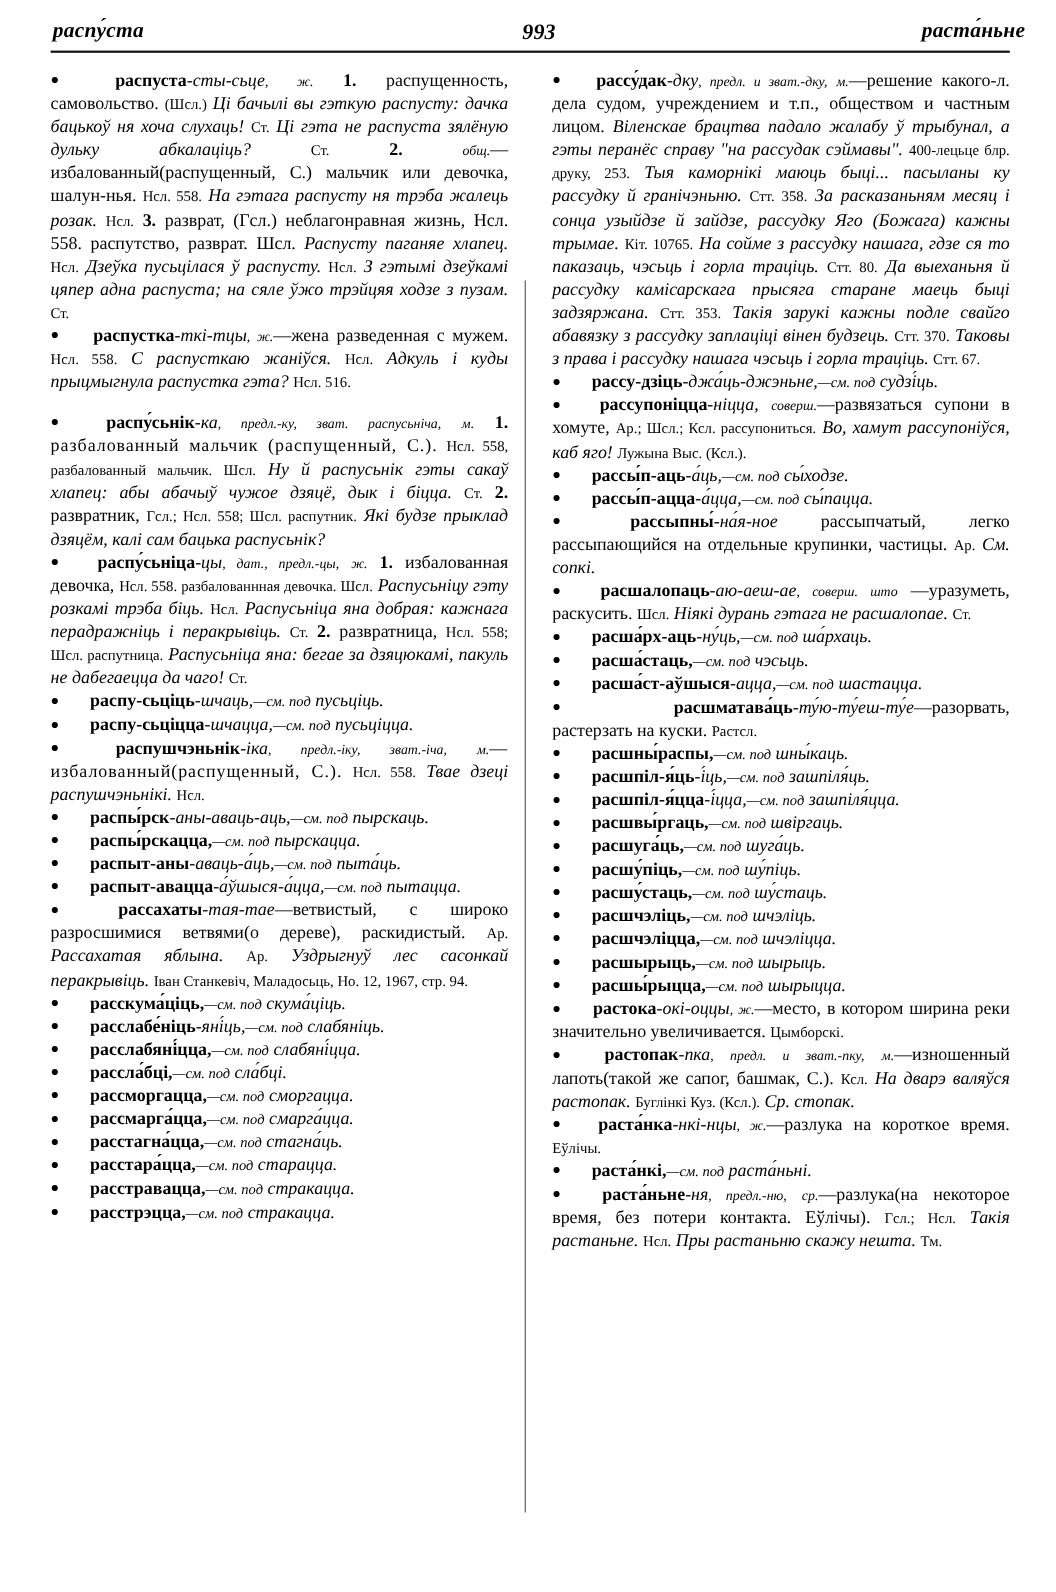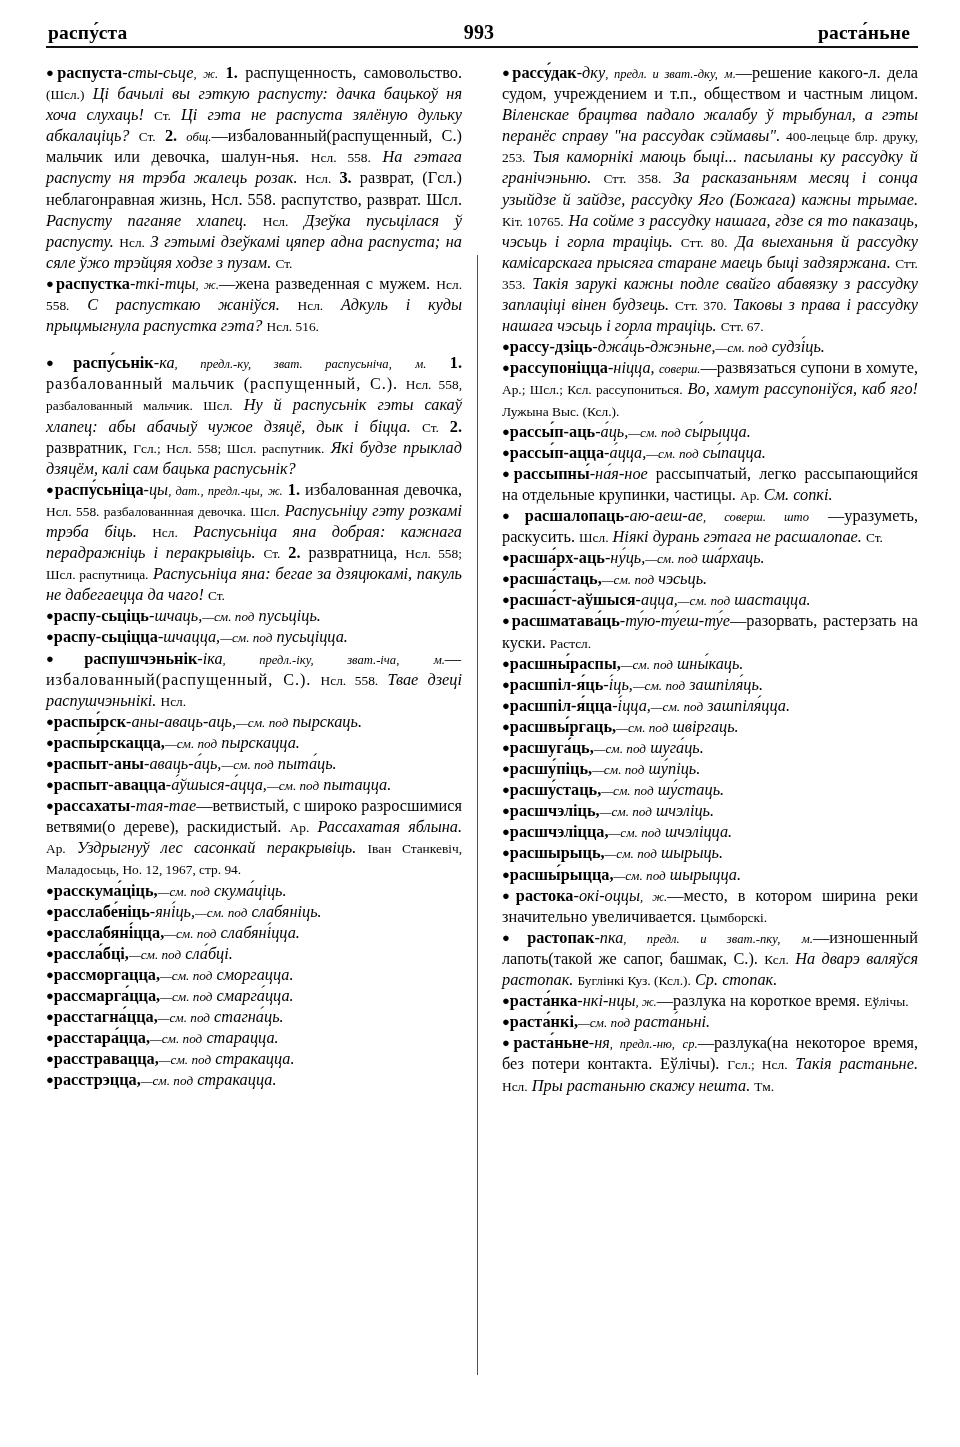--- a/index.html
+++ b/index.html
@@ -22,28 +22,29 @@
     height: 1447px;
     box-sizing: border-box;
     padding: 0;
   }
 
   
   .running-head {
     position: absolute;
     top: 14px;
     left: 48px;
-    right: 50px;
+    right: 28px;
     height: 30px;
     display: flex;
-    align-items: flex-end;
+    align-items: center;
     justify-content: space-between;
     font-size: 19.5px;
     font-weight: bold;
     letter-spacing: .2px;
+    font-style: italic;
   }
   .rh-left  { text-align: left; }
   .rh-page  {
     position: absolute;
     left: 0; right: 0;
     text-align: center;
     font-weight: bold;
     font-size: 20px;
   }
   .rh-right { text-align: right; margin-left: auto; }
@@ -96,20 +97,21 @@
   .entry + .entry { margin-top: 0px; }
   .gap-md { height: 16px; }
 
   .bullet {
     font-size: 13px;
     vertical-align: 1.5px;
     letter-spacing: 0;
   }
   .hw {           
     font-weight: bold;
+    margin-left: 28px;
   }
   .hw-i {         
     font-style: italic;
   }
   .gram {         
     font-style: italic;
     font-size: 12.6px;
   }
   .src {          
     font-size: 13.4px;
@@ -327,21 +329,21 @@
 
       <p class="entry">
         <span class="bullet">●</span><span class="hw">рассупоніцца</span><span class="hw-i">-ніцца,</span>
         <span class="gram">соверш.</span><span class="ru">—развязаться супони в хомуте,</span>
         <span class="src">Ар.; Шсл.; Ксл. рассупониться.</span>
         <span class="cite">Во, хамут рассупоніўся, каб яго!</span>
         <span class="src">Лужына Выс. (Ксл.).</span>
       </p>
 
       <p class="entry">
-        <span class="bullet">●</span><span class="hw">рассы́п-аць</span><span class="hw-i">-а́ць,</span><span class="see">—см. под</span> <span class="see-tgt">сы́рыцца.</span>
+        <span class="bullet">●</span><span class="hw">рассы́п-аць</span><span class="hw-i">-а́ць,</span><span class="see">—см. под</span> <span class="see-tgt">сы́ходзе.</span>
       </p>
 
       <p class="entry">
         <span class="bullet">●</span><span class="hw">рассы́п-ацца</span><span class="hw-i">-а́цца,</span><span class="see">—см. под</span> <span class="see-tgt">сы́пацца.</span>
       </p>
 
       <p class="entry">
         <span class="bullet">●</span><span class="hw">рассыпны́</span><span class="hw-i">-на́я-ное</span>
         <span class="ru">рассыпчатый, легко рассыпающийся на отдельные крупинки, частицы.</span>
         <span class="src">Ар.</span>

